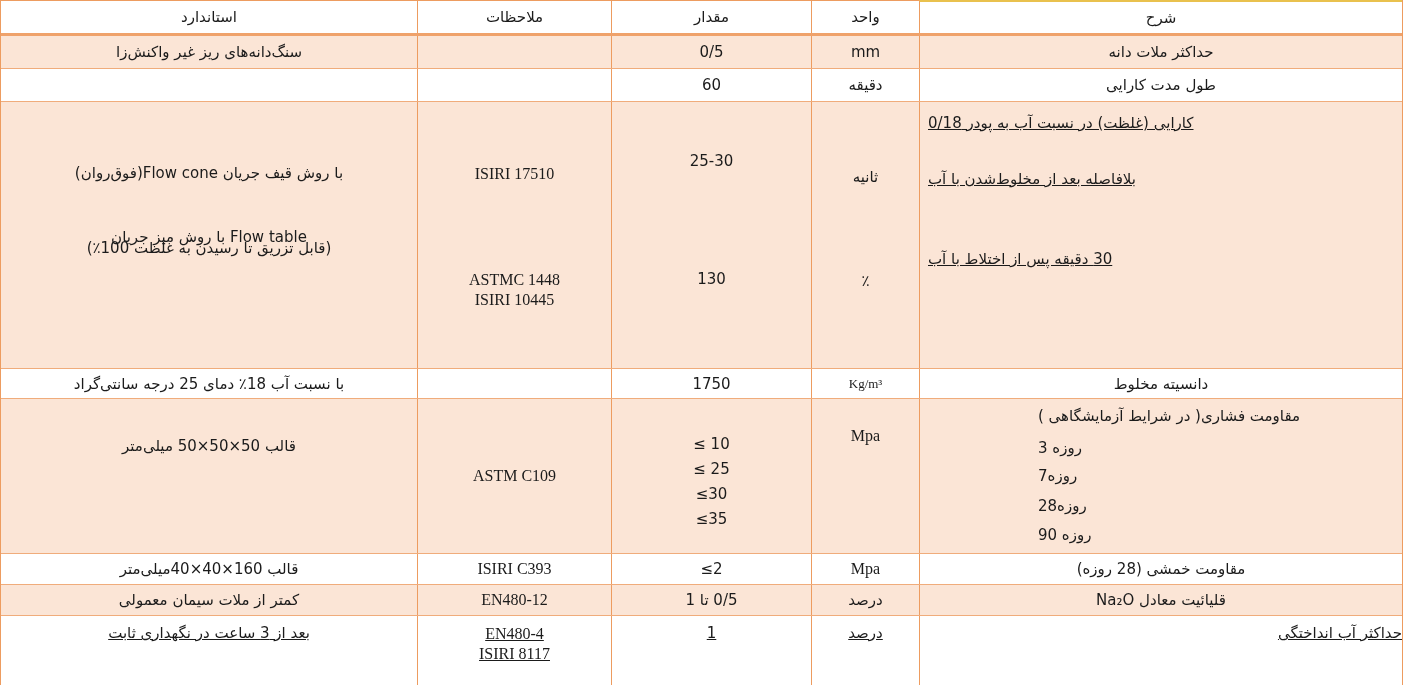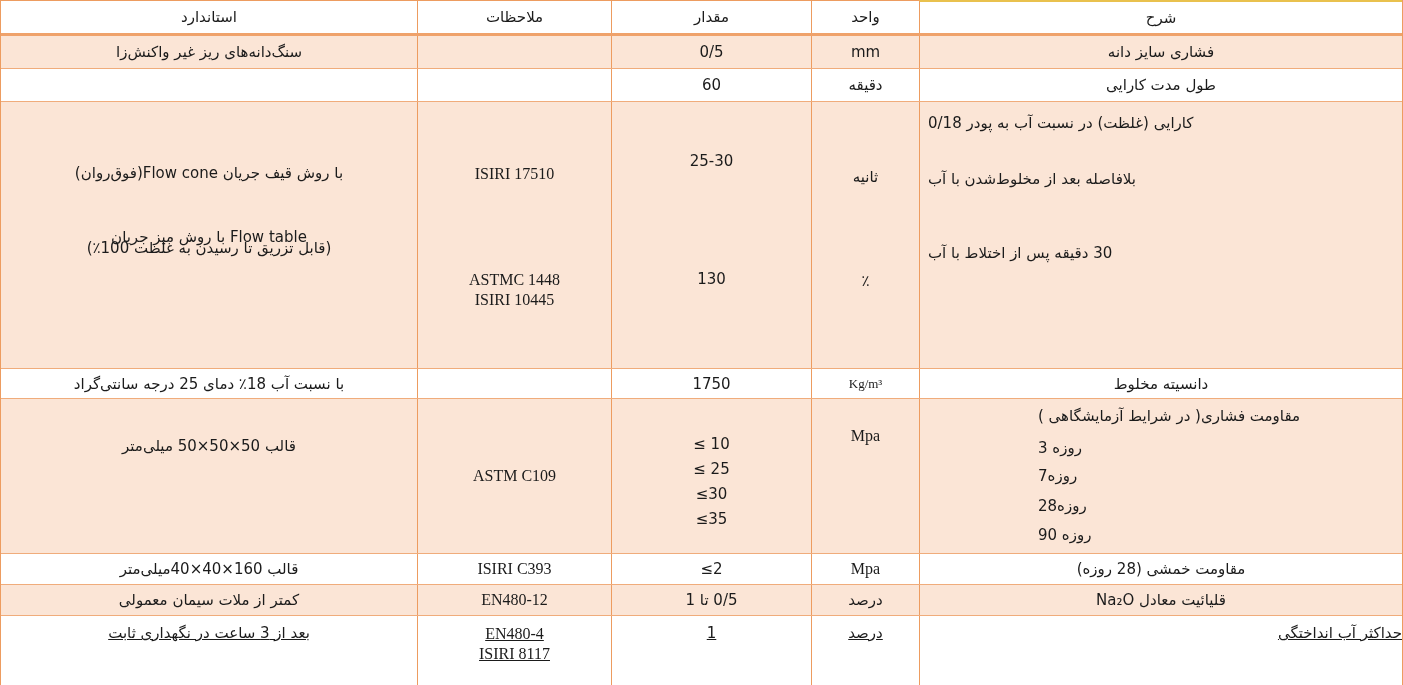--- a/index.html
+++ b/index.html
@@ -47,21 +47,21 @@
   .r4{height:29px;}
   .r5{height:154px;}
   .r6{height:30px;}
   .r7{height:30px;}
   .r8{height:70px;}
   .r8 .cell{align-items:flex-start;padding-top:8px;text-decoration:underline;}
   .abs{position:absolute;left:0;right:0;text-align:center;}
   .left-align{text-align:left;}
   .serif{font-family:"Liberation Serif", serif;font-size:16px;}
   .sup3{font-family:"Liberation Serif", serif;font-size:13px;}
-  .sharh-pad{padding-left:8px;}
+  .sharh-pad{padding-left:8px;text-decoration:underline;}
   .muli{line-height:1.25;}
 </style>
 </head>
 <body>
 
 <div class="table-wrap">
 
   <div class="row row-header">
     <div class="cell c-sharh">
         <span>شرح</span>
@@ -75,21 +75,21 @@
     <div class="cell">
         <span>ملاحظات</span>
       </div>
     <div class="cell">
         <span>استاندارد</span>
       </div>
   </div>
 
   <div class="row shaded r1">
     <div class="cell">
-        <span>فشاری سایز دانه</span>
+        <span>حداکثر ملات دانه</span>
       </div>
     <div class="cell">
         <span dir="ltr">mm</span>
       </div>
     <div class="cell">
         <span>0/5</span>
       </div>
     <div class="cell"></div>
     <div class="cell">
         <span>سنگ‌دانه‌های ریز غیر واکنش‌زا</span>
@@ -107,21 +107,21 @@
         <span>60</span>
       </div>
     <div class="cell"></div>
     <div class="cell"></div>
   </div>
 
   <div class="row shaded rb r3">
     <div class="cell">
       <div class="abs left-align sharh-pad" style="top:12px">کارایی (غلظت) در نسبت آب به پودر 0/18</div>
       <div class="abs left-align sharh-pad" style="top:68px">بلافاصله بعد از مخلوط‌شدن با آب</div>
-      <div class="abs left-align sharh-pad" style="top:142px">30 دقیقه پس از اختلاط با آب</div>
+      <div class="abs left-align sharh-pad" style="top:148px">30 دقیقه پس از اختلاط با آب</div>
     </div>
     <div class="cell">
       <div class="abs" style="top:66px">ثانیه</div>
       <div class="abs" style="top:170px">٪</div>
     </div>
     <div class="cell">
       <div class="abs" style="top:50px">25-30</div>
       <div class="abs" style="top:168px">130</div>
     </div>
     <div class="cell serif">

